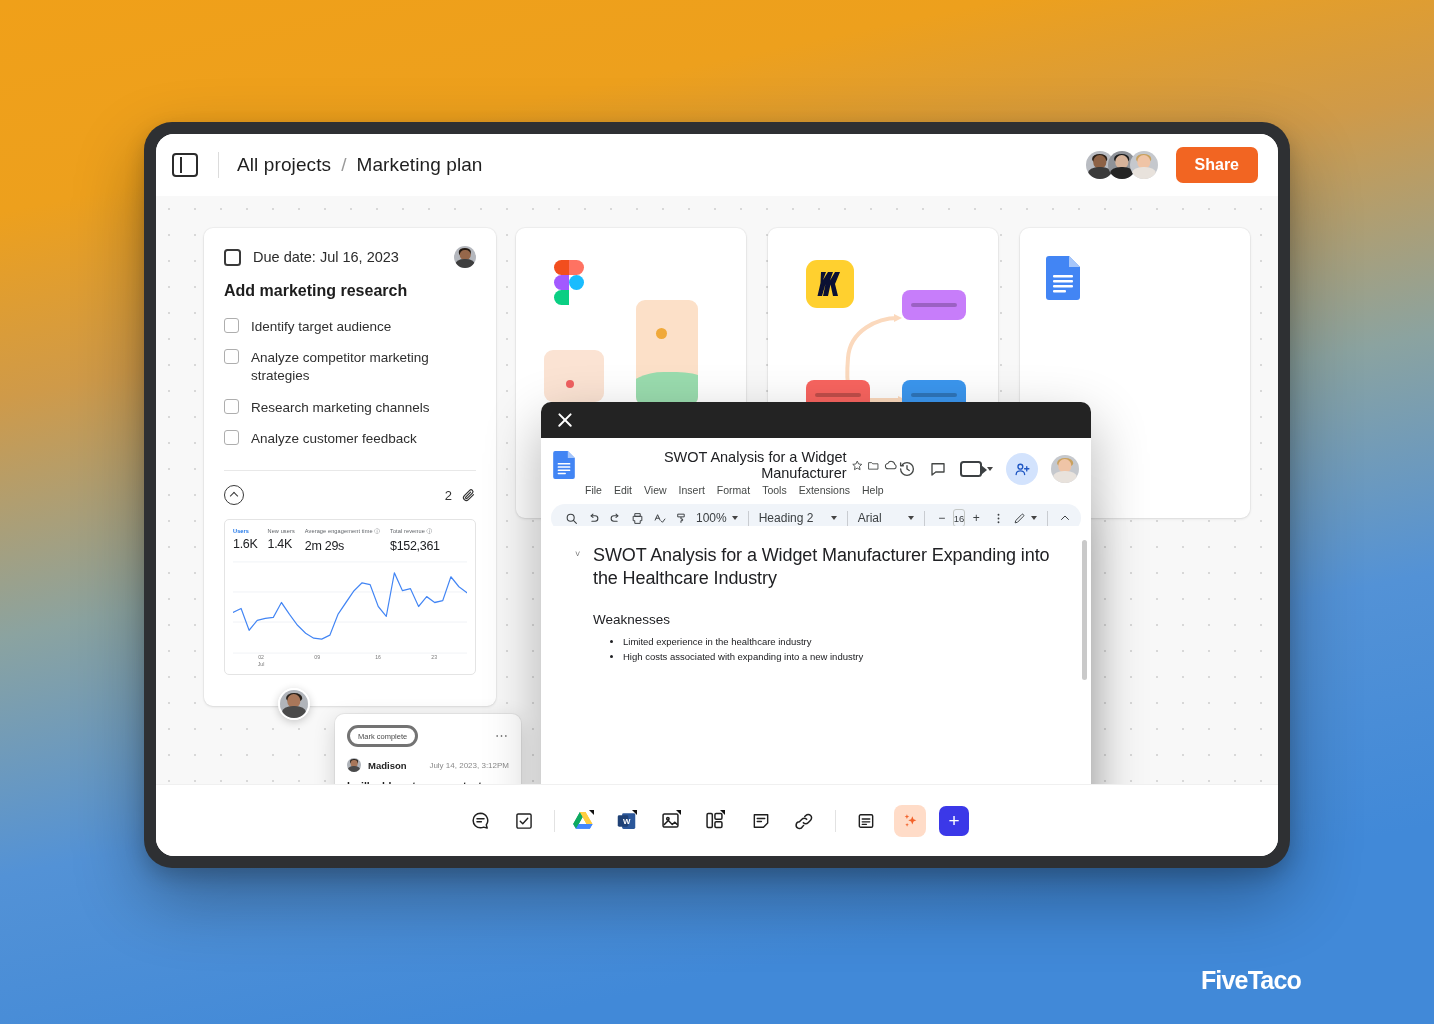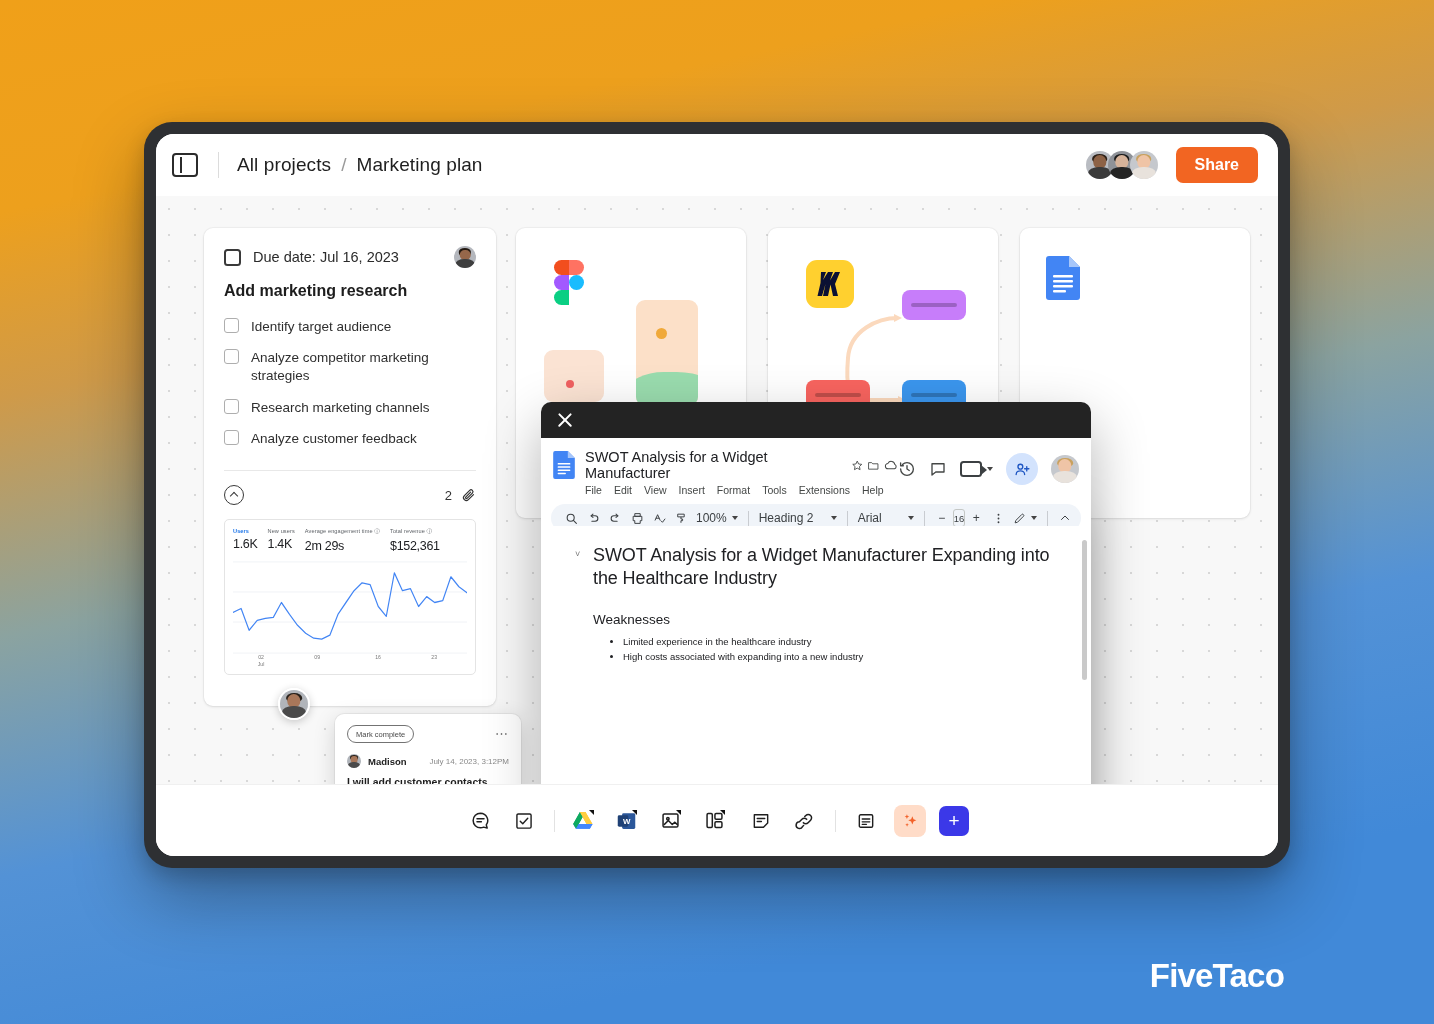--- a/index.html
+++ b/index.html
@@ -116,21 +116,21 @@
   .docprev-title { font-size:21px; font-weight:700; color:#1d1d1d; margin-top:26px; line-height:1.28; letter-spacing:-.3px;}
 
   
   #comment-popup {
     position:absolute; left:179px; top:518px; width:186px;
     background:#fff; border-radius:9px; padding:11px 12px;
     box-shadow:0 6px 22px rgba(0,0,0,.16), 0 0 0 1px rgba(0,0,0,.05);
     z-index:8;
   }
   .cp-top { display:flex; align-items:center; }
-  .mark-complete { border:1px solid #737373; border-radius:11px; font-size:7.5px; color:#4a4a4a; padding:3.5px 8px; cursor:pointer;}
+  .mark-complete { border:3px solid #737373; border-radius:11px; font-size:7.5px; color:#4a4a4a; padding:3.5px 8px; cursor:pointer;}
   .cp-dots { margin-left:auto; font-size:13px; color:#5a5a5a; letter-spacing:1px; cursor:pointer; line-height:.6;}
   .cp-user { display:flex; align-items:center; gap:7px; margin-top:11px; }
   .cp-av { width:14px; height:14px; border-radius:50%; overflow:hidden; }
   .cp-name { font-size:9.5px; color:#222; font-weight:600; }
   .cp-time { margin-left:auto; font-size:8px; color:#8a8a8a; }
   .cp-body { font-size:10.5px; color:#1d1d1d; margin-top:8px; font-weight:600; }
 
   
   #float-avatar { position:absolute; left:122px; top:492px; width:32px; height:32px; border-radius:50%; border:2.5px solid #fff; overflow:hidden; box-shadow:0 2px 8px rgba(0,0,0,.2); z-index:7; }
 
@@ -171,21 +171,21 @@
     box-shadow:0 22px 56px rgba(0,0,0,.30);
     background:#fff;
   }
   .win-close { width:20px; height:20px; position:relative; cursor:pointer;}
   .win-close::before,.win-close::after{content:"";position:absolute;left:1px;top:9px;width:18px;height:2.2px;background:#fff;border-radius:1px;}
   .win-close::before{transform:rotate(45deg);} .win-close::after{transform:rotate(-45deg);}
 
   .docs-head { display:flex; padding:11px 12px 0 12px; background:#fff; align-items:flex-start; }
   .docs-headicon { width:22px; height:28px; margin-right:10px; margin-top:2px; }
   .docs-titleblock { flex:1; }
-  .docs-titlerow { display:flex; align-items:center; gap:4px; }
+  .docs-titlerow { display:flex; align-items:center; gap:4px;text-align:right; }
   .docs-title { font-size:14.5px; color:#202124; }
   .docs-menu { display:flex; gap:12px; margin-top:3px; }
   .docs-menu span { font-size:10.5px; color:#444746; cursor:pointer; }
   .docs-headright { display:flex; align-items:center; gap:13px; margin-top:4px; }
   .docs-toolbar {
     margin:8px 10px 0; background:#f0f4f9; border-radius:18px; height:28px;
     display:flex; align-items:center; gap:0; padding:0 9px;
   }
   .tb { width:22px; height:22px; display:flex; align-items:center; justify-content:center; cursor:pointer; flex:0 0 auto;}
   .tb-sep { width:1px; height:15px; background:#c9ccd1; margin:0 6px; flex:0 0 auto;}
@@ -208,21 +208,21 @@
     position:absolute; left:0; right:0; bottom:0; height:72px;
     background:#fff; display:flex; align-items:center; justify-content:center; gap:0;
     border-top:1px solid #f0f0f0;
   }
   .bt { width:44px; height:40px; display:flex; align-items:center; justify-content:center; cursor:pointer;}
   .bt-sep { width:1px; height:22px; background:#e2e2e2; margin:0 8px;}
   .bt-ai { width:32px; height:32px; border-radius:8px; background:#ffdcc8; display:flex; align-items:center; justify-content:center;}
   .bt-plus { width:30px; height:30px; border-radius:7px; background:#3b38e8; display:flex; align-items:center; justify-content:center; color:#fff; font-size:19px; font-weight:300;}
 
   
-  .watermark { position:absolute; right:150px; bottom:29px; color:#fff; font-size:33px; font-weight:700; letter-spacing:-.8px; }
+  .watermark { position:absolute; right:133px; bottom:29px; color:#fff; font-size:25px; font-weight:700; letter-spacing:-.8px; }
 
   
   .face { width:100%; height:100%; position:relative; background:#c9ccd1; }
   .face .head { position:absolute; left:50%; top:16%; width:48%; height:48%; transform:translateX(-50%); border-radius:50%; }
   .face .body { position:absolute; left:50%; bottom:-6%; width:86%; height:48%; transform:translateX(-50%); border-radius:46% 46% 0 0; }
   .face .hair { position:absolute; left:50%; top:10%; width:56%; height:34%; transform:translateX(-50%); border-radius:50% 50% 40% 40%; }
 </style>
 </head>
 <body>
 

